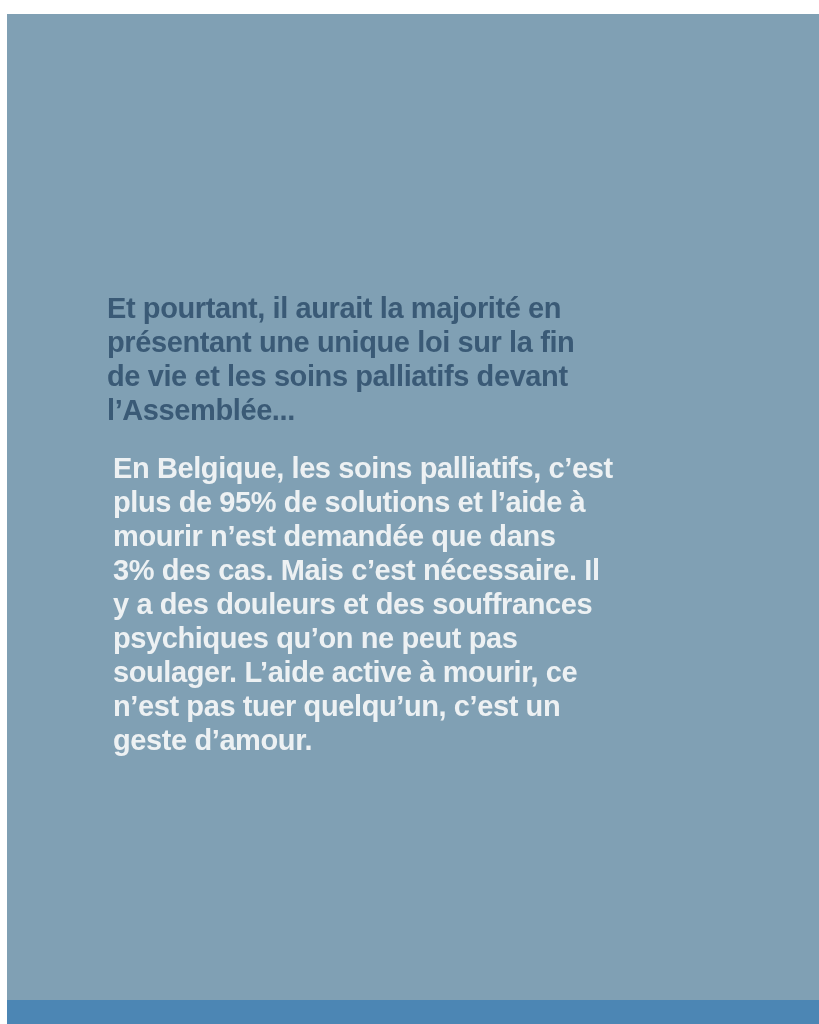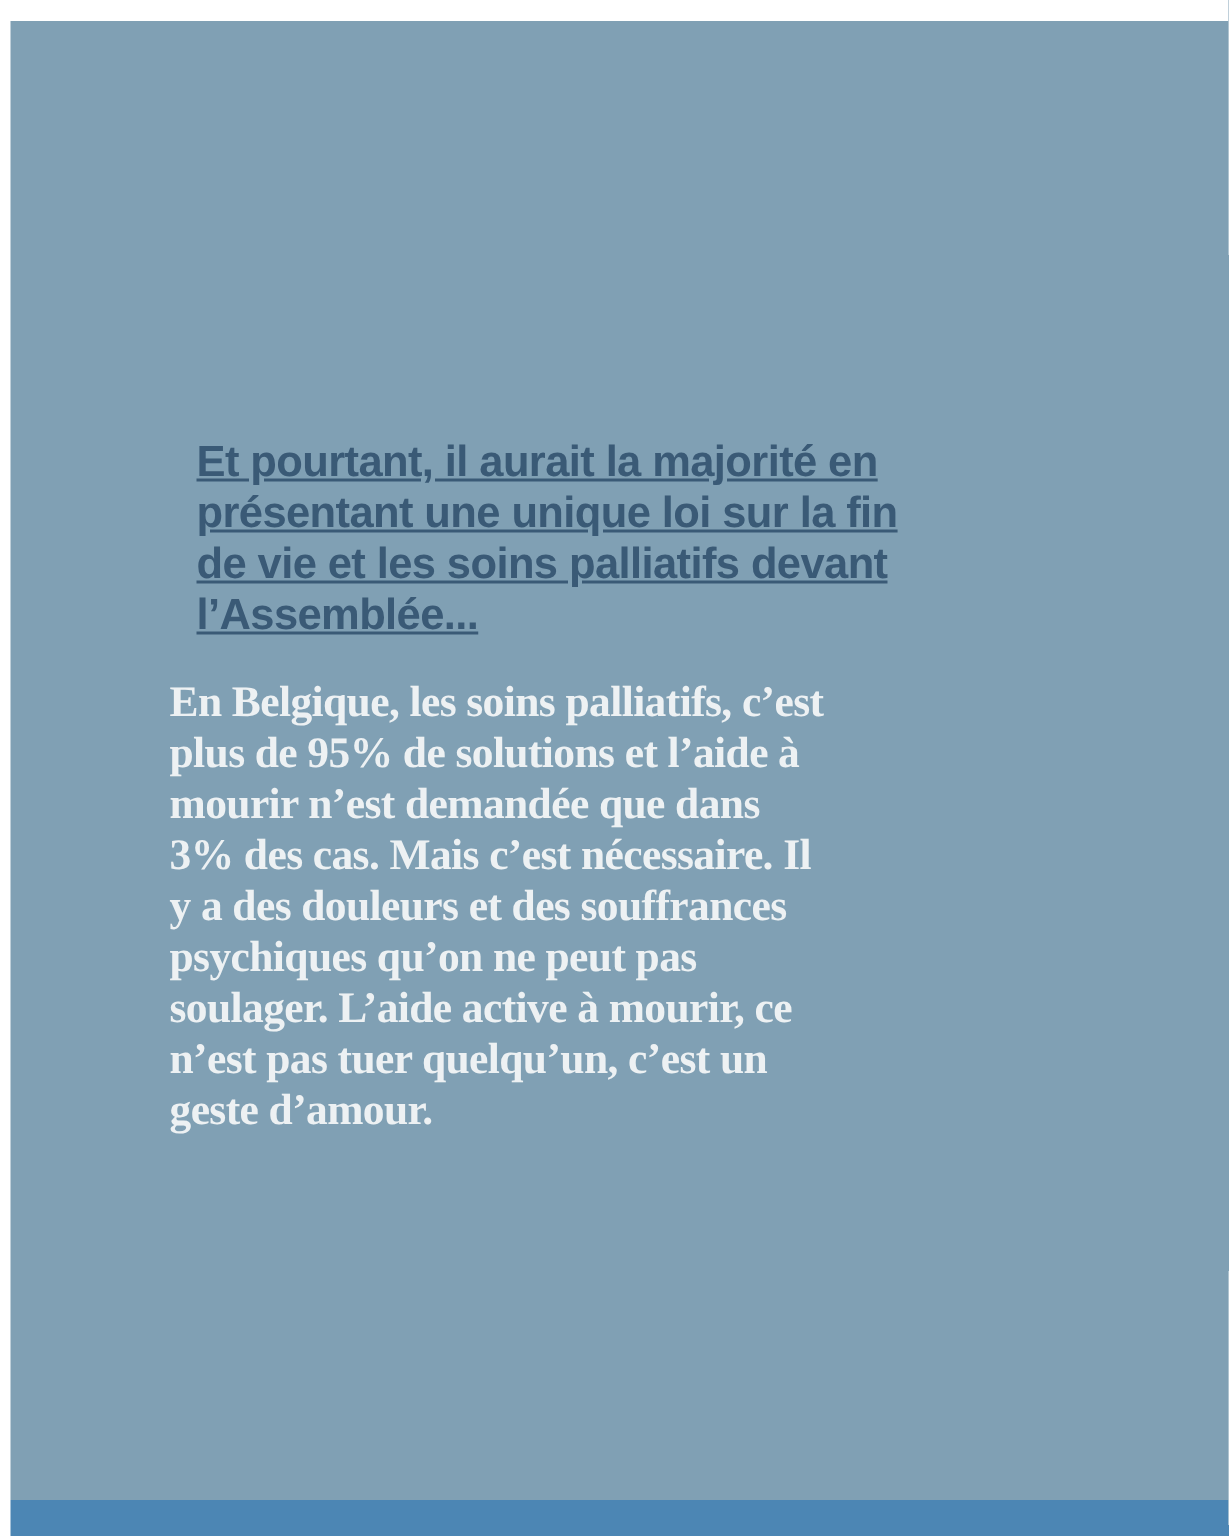--- a/index.html
+++ b/index.html
@@ -46,28 +46,27 @@
     position: absolute;
     left: 113px;
     top: 451px;
     width: 650px;
     font-weight: bold;
     font-size: 29px;
     line-height: 34px;
     letter-spacing: -0.4px;
     color: var(--body-color, #EDF1F3);
     white-space: pre-line;
-    font-family: Liberation Serif, serif;
   }
 </style>
 </head>
 <body>
 
 <div class="panel">
-  <div class="quote-heading" style="left:124px; top:277px;text-decoration:underline;">Et pourtant, il aurait la majorité en
+  <div class="quote-heading" style="left:100px; top:277px;">Et pourtant, il aurait la majorité en
 présentant une unique loi sur la fin
 de vie et les soins palliatifs devant
 l’Assemblée...</div>
   <div class="quote-body" style="left:106px; top:437px;">En Belgique, les soins palliatifs, c’est
 plus de 95% de solutions et l’aide à
 mourir n’est demandée que dans
 3% des cas. Mais c’est nécessaire. Il
 y a des douleurs et des souffrances
 psychiques qu’on ne peut pas
 soulager. L’aide active à mourir, ce

